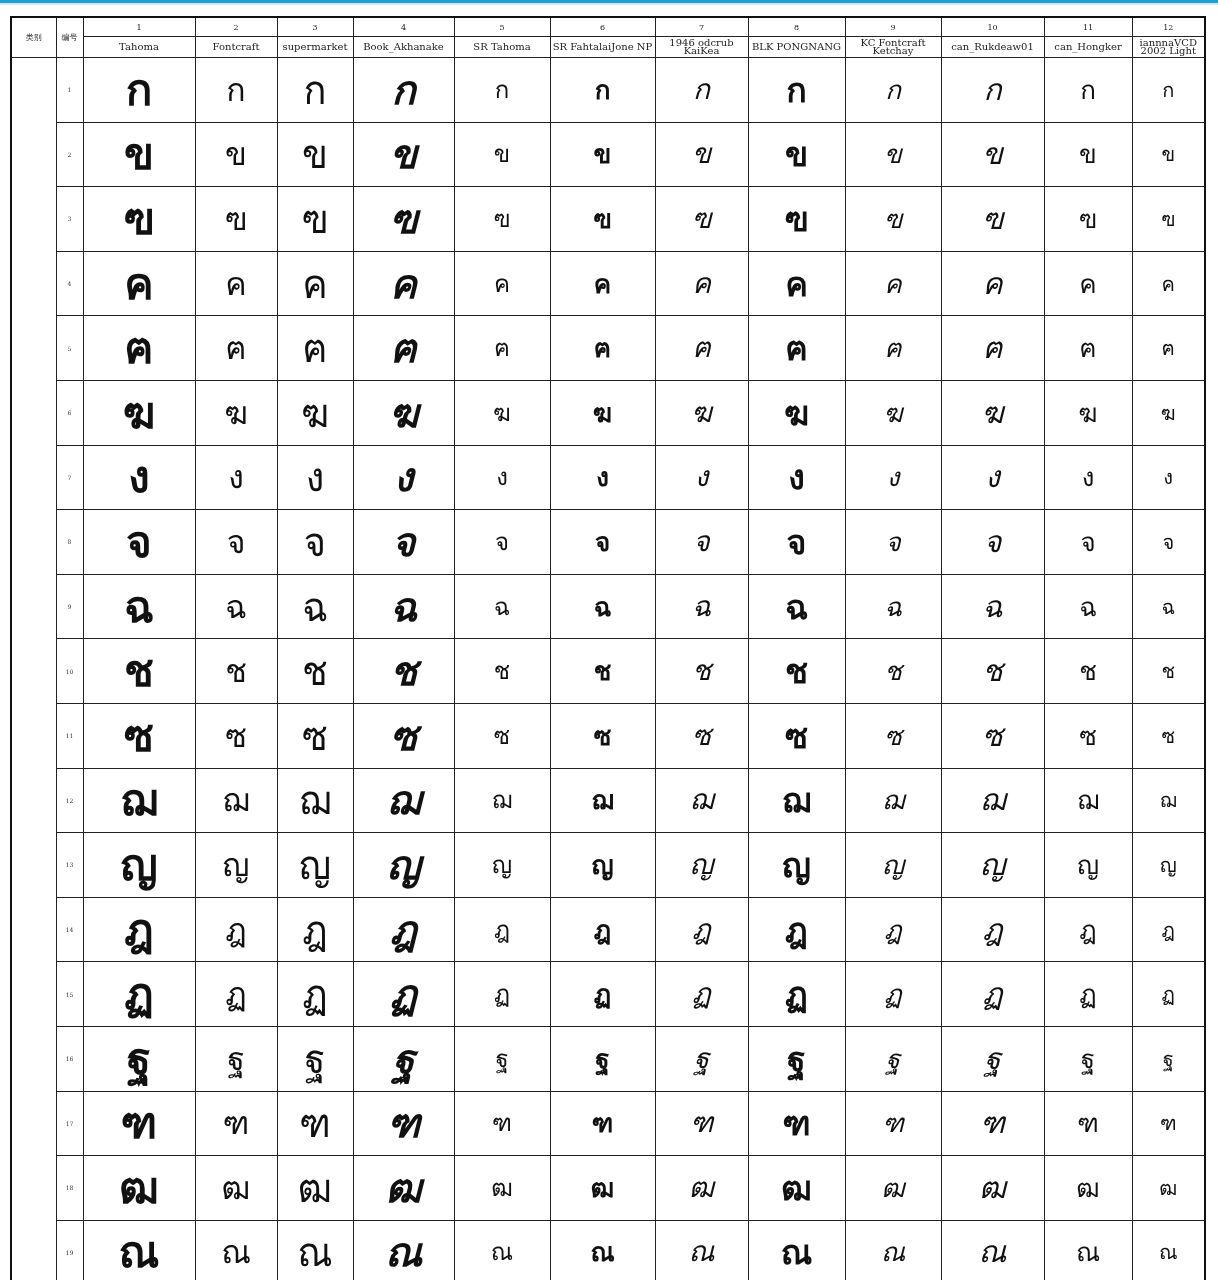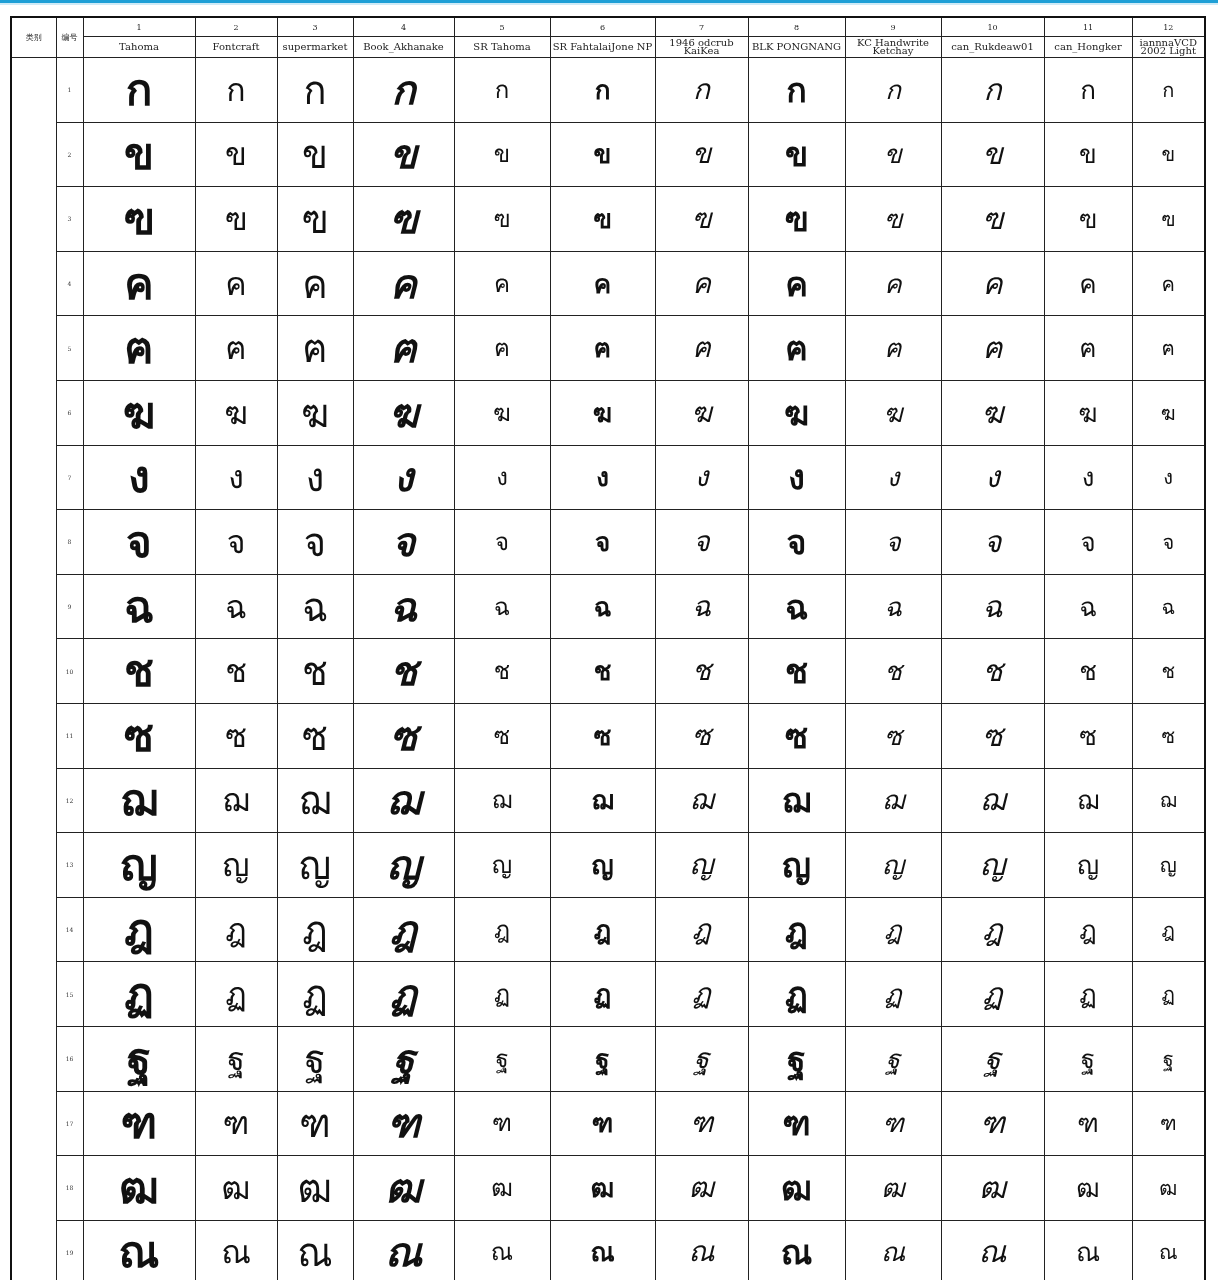--- a/index.html
+++ b/index.html
@@ -70,21 +70,21 @@
       </tr>
     <tr id="name-row">
         <th class="fname">Tahoma</th>
         <th class="fname">Fontcraft</th>
         <th class="fname">supermarket</th>
         <th class="fname">Book_Akhanake</th>
         <th class="fname">SR Tahoma</th>
         <th class="fname">SR FahtalaiJone NP</th>
         <th class="fname">1946 odcrub KaiKea</th>
         <th class="fname">BLK PONGNANG</th>
-        <th class="fname">KC Handwrite Ketchay</th>
+        <th class="fname">KC Fontcraft Ketchay</th>
         <th class="fname">can_Rukdeaw01</th>
         <th class="fname">can_Hongker</th>
         <th class="fname">iannnaVCD 2002 Light</th>
       </tr>
   </thead>
   <tbody id="body">
       <tr>
         <td class="catcell" rowspan="19"></td>
         <td class="rownum">1</td>
         <td class="glyph c0">ก</td>

